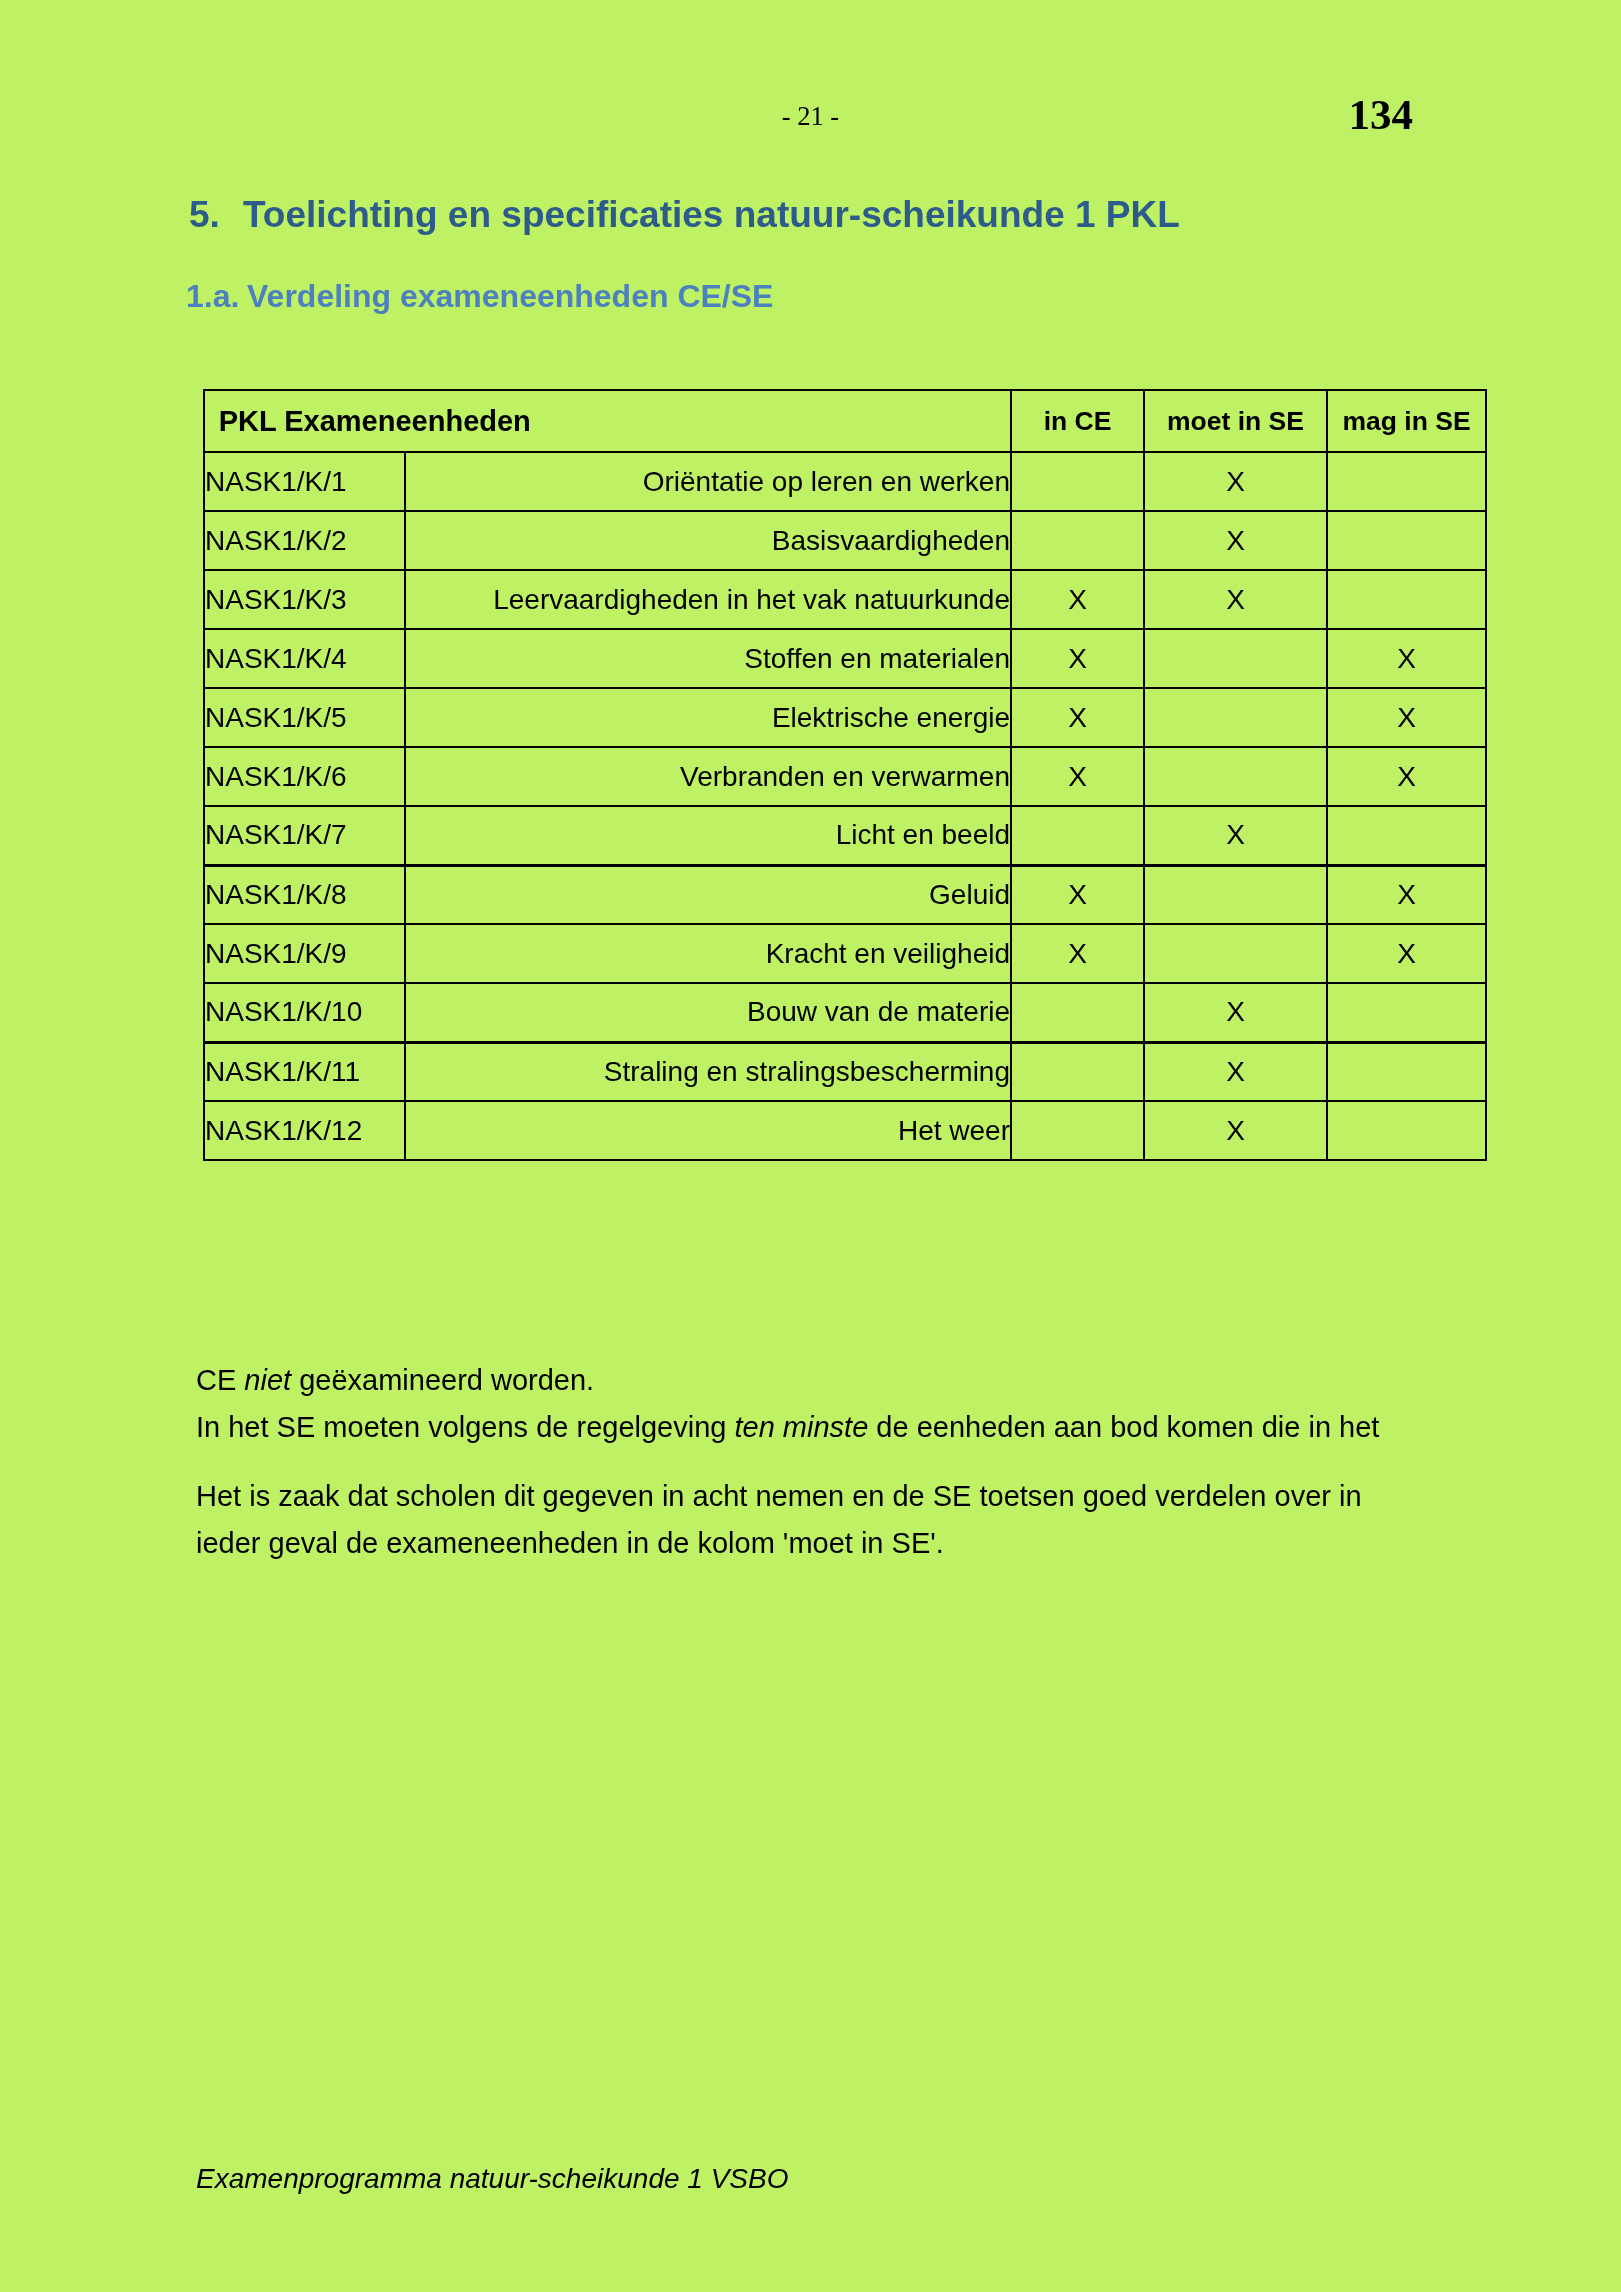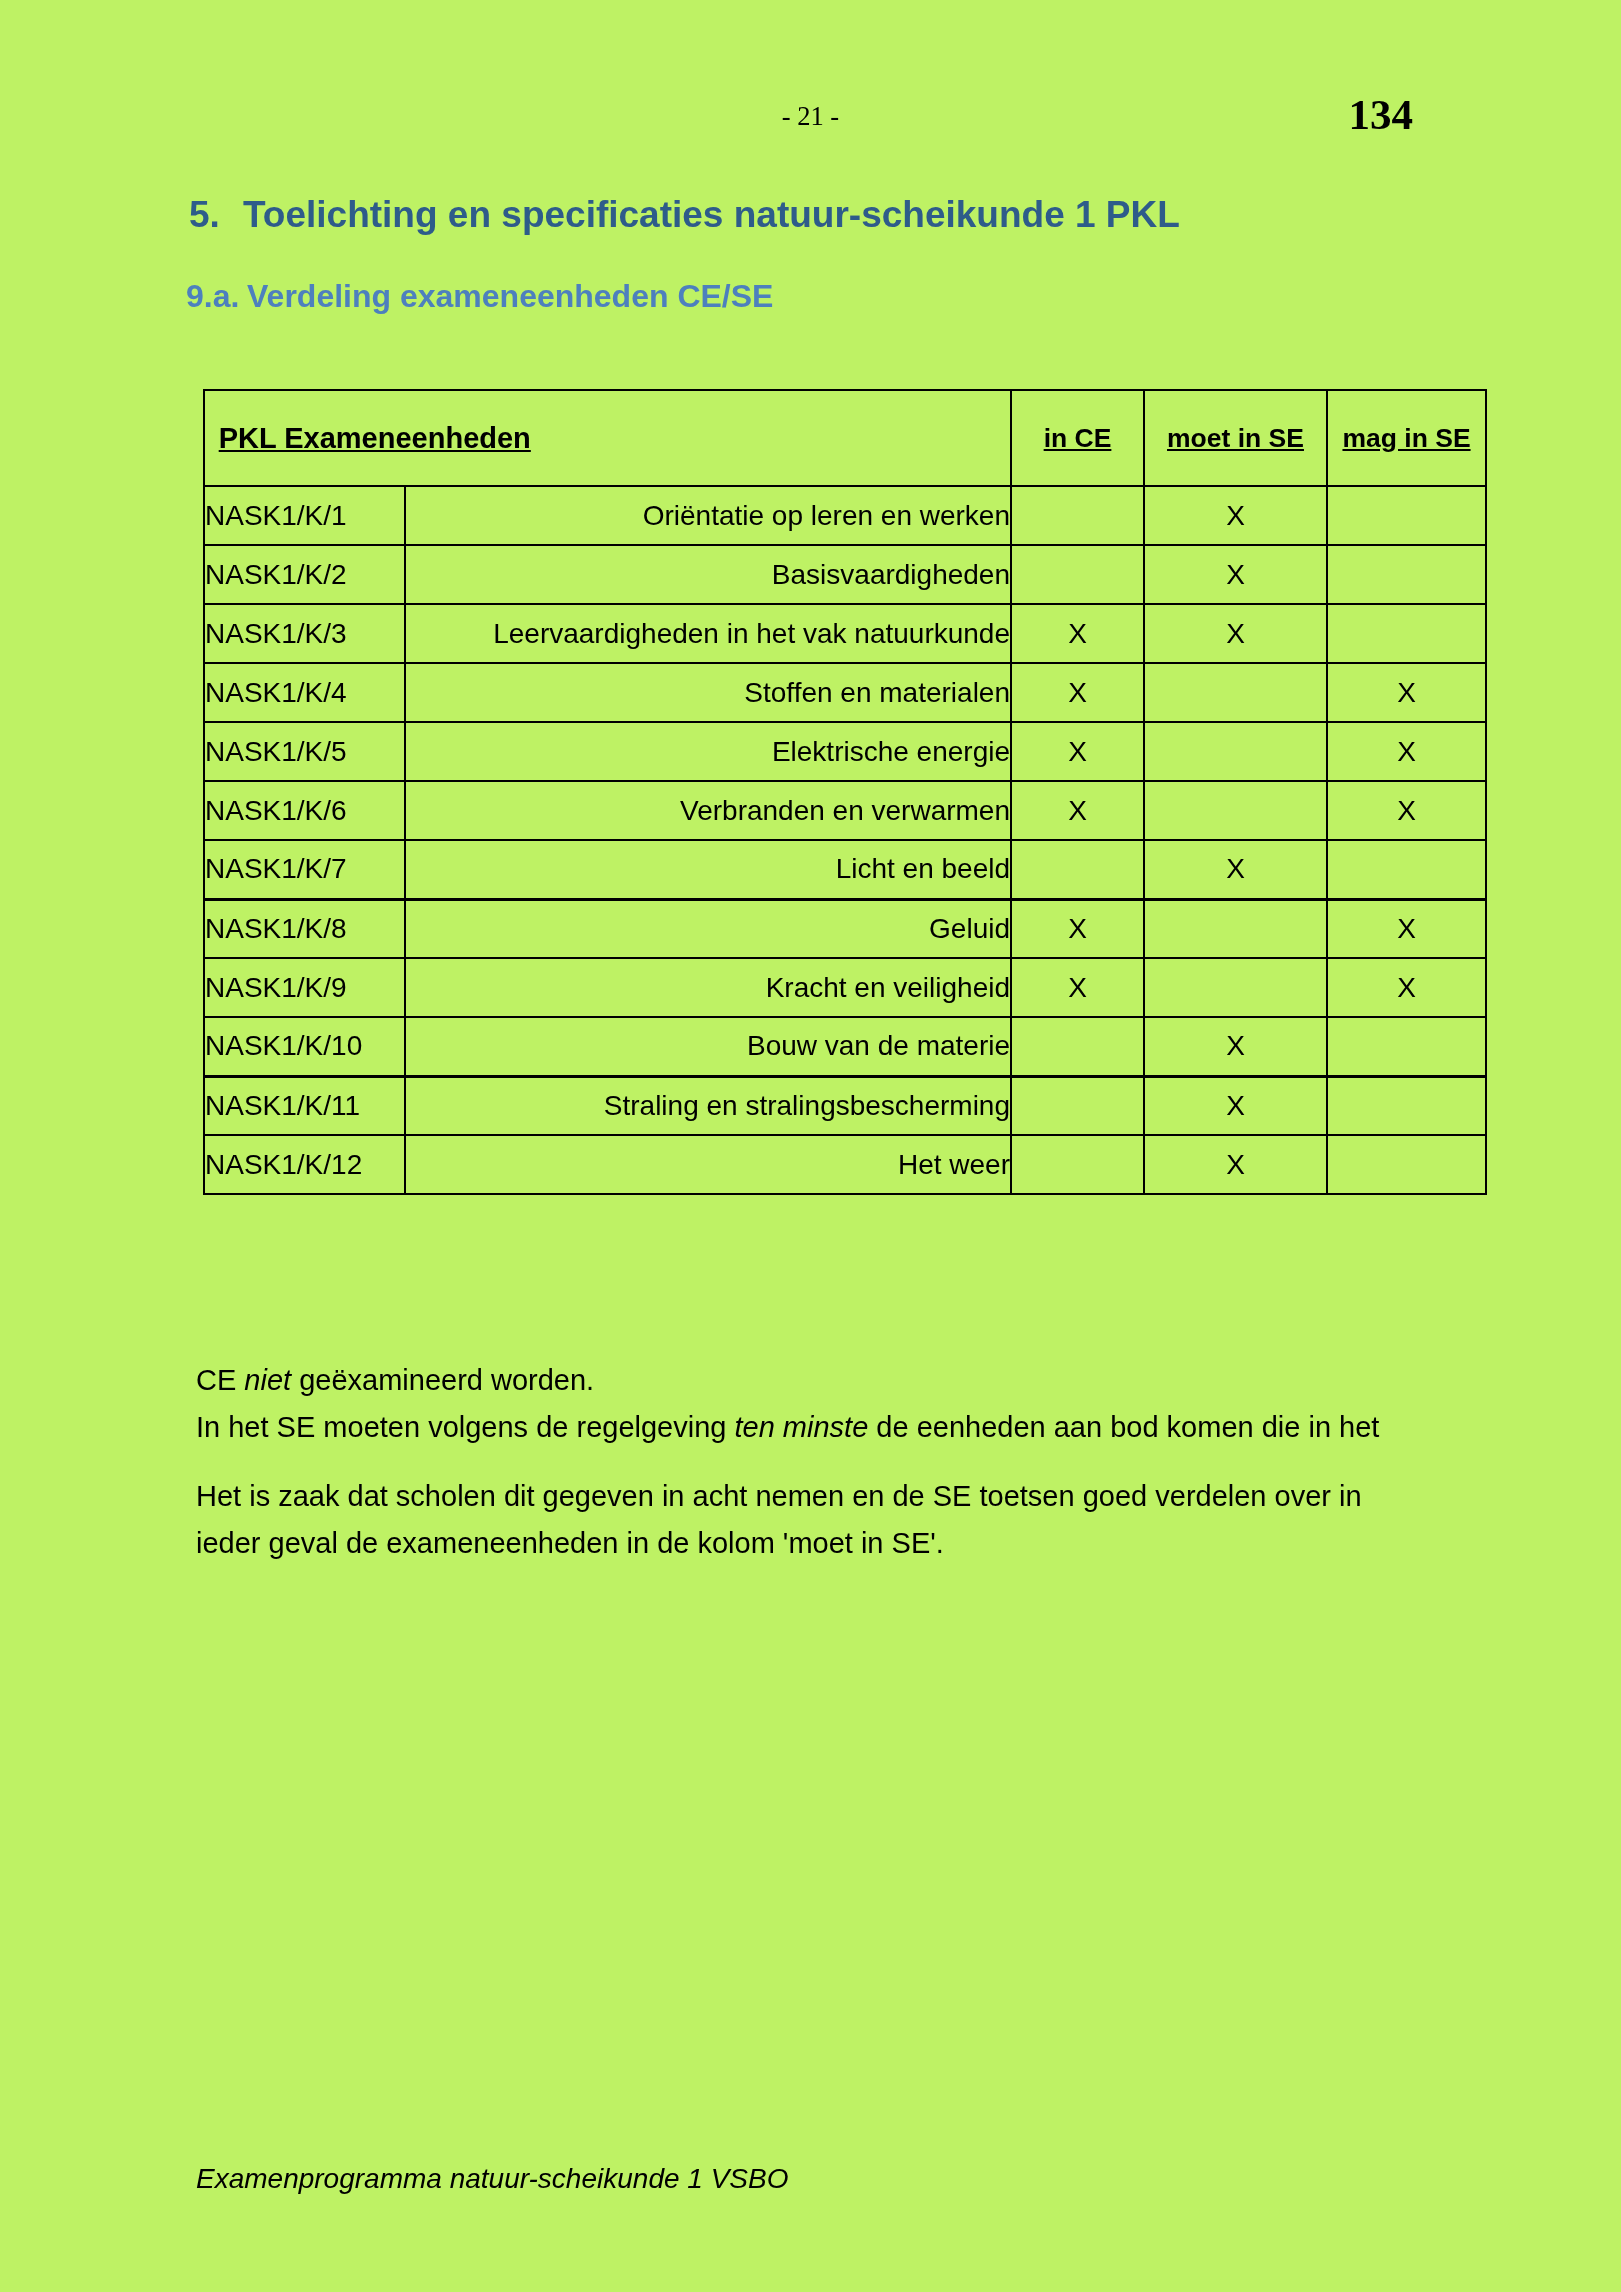--- a/index.html
+++ b/index.html
@@ -58,21 +58,21 @@
   table.exam col.c2{width:606px;}
   table.exam col.c3{width:133px;}
   table.exam col.c4{width:183px;}
   table.exam col.c5{width:159px;}
   table.exam td, table.exam th{
     border:2px solid #000000;
     vertical-align:middle;
     padding:0;
     overflow:hidden;
   }
-  table.exam tr.hdr{height:96px;text-decoration:underline;}
+  table.exam tr.hdr{height:62px;}
   table.exam tr.hdr th{font-weight:bold; border-bottom-width:2.9px;}
   table.exam th.h-main{text-align:left; padding-left:13.7px; font-size:29px;}
   table.exam th.h-x{text-align:center; font-size:26.5px;}
   table.exam tbody tr{height:59px;}
   td.c-code{padding-left:13.7px; text-align:left;}
   td.c-title{padding-left:21.6px; text-align:right;}
   td.c-x{text-align:center;}
   tr.thick td{border-bottom-width:3.9px;}
   tr.semithick td{border-bottom-width:2.9px;}
   .para{
@@ -96,21 +96,21 @@
 </head>
 <body>
 
 <div class="page">
 
   <div class="page-number">- 21 -</div>
   <div class="doc-number">134</div>
 
   <div class="h1"><span class="num">5.</span><span>Toelichting en specificaties natuur-scheikunde 1 PKL</span></div>
 
-  <div class="h2"><span class="num">9.a.</span><span>Verdeling exameneenheden CE/SE</span></div>
+  <div class="h2"><span class="num">1.a.</span><span>Verdeling exameneenheden CE/SE</span></div>
 
   <table class="exam">
     <colgroup>
         <col class="c1">
         <col class="c2">
         <col class="c3">
         <col class="c4">
         <col class="c5">
       </colgroup>
     <thead>

